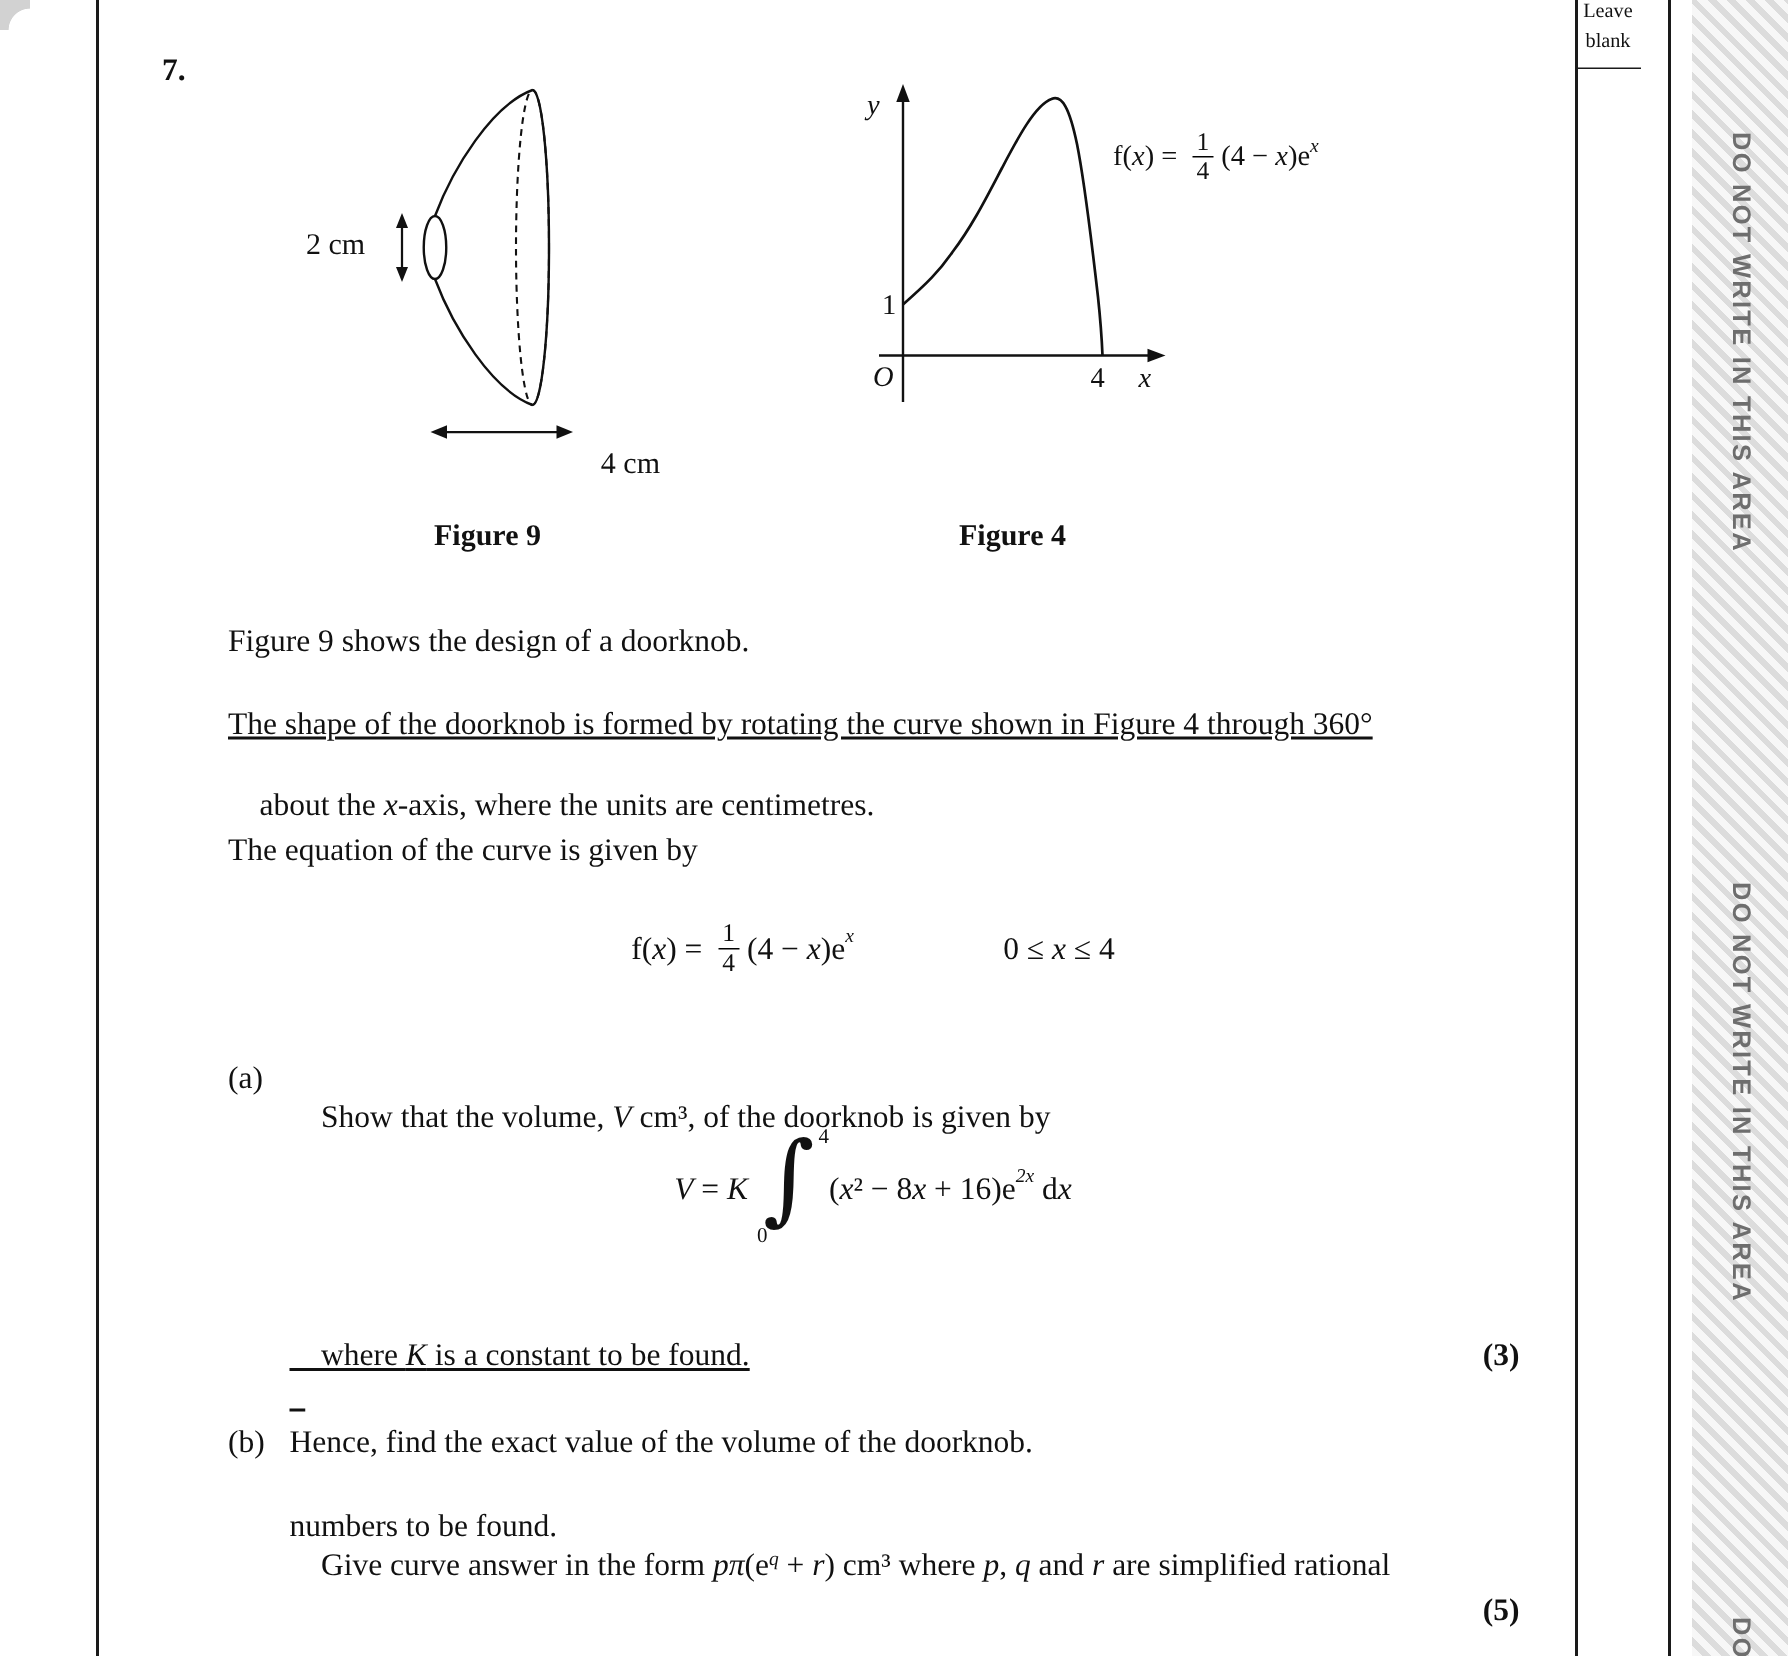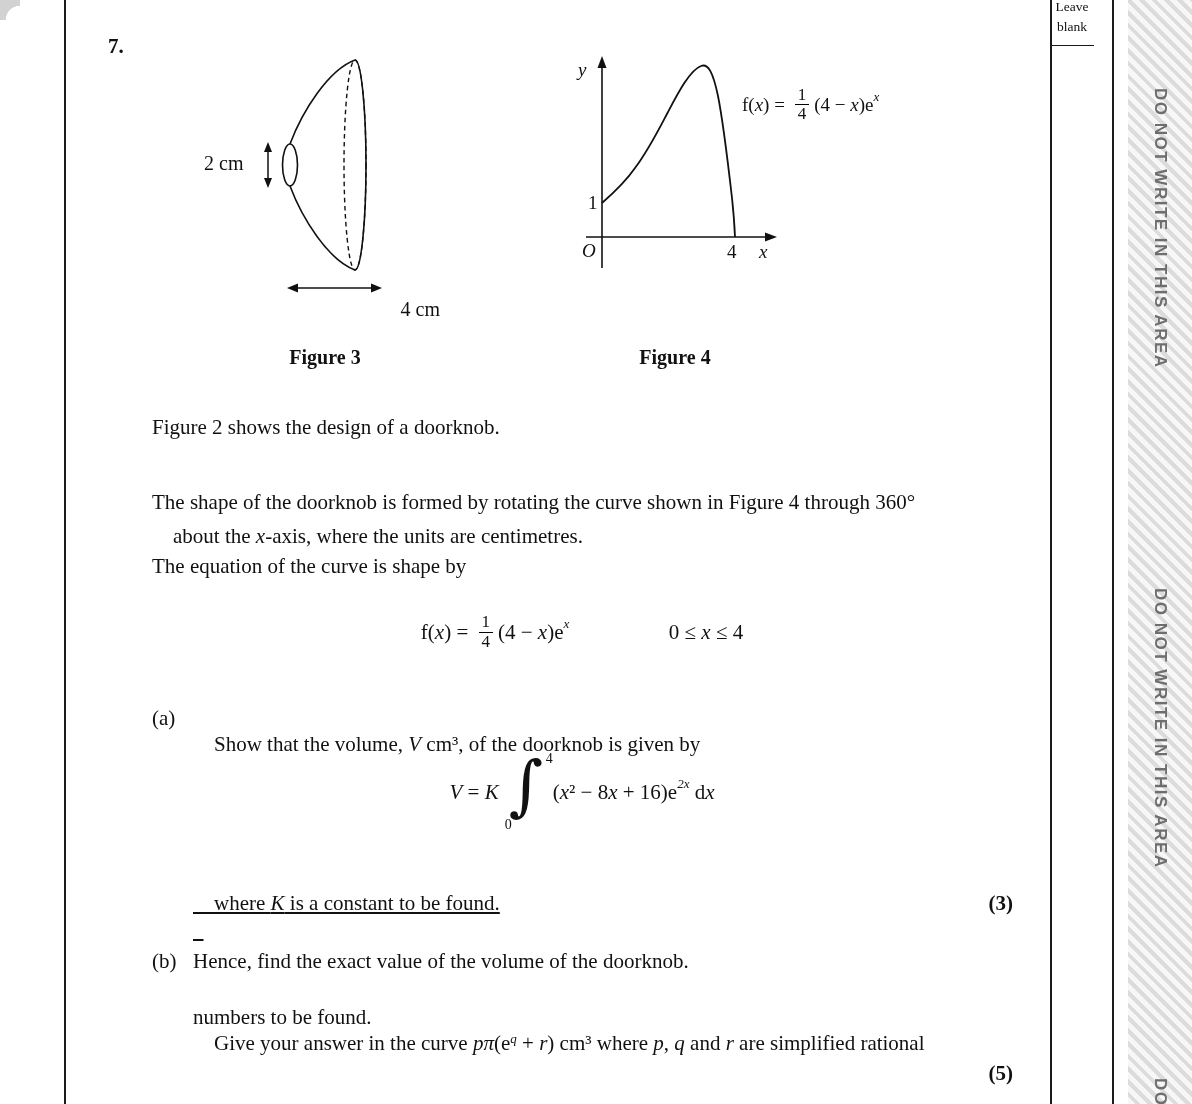--- a/index.html
+++ b/index.html
@@ -85,47 +85,47 @@
     <ellipse class="sline" cx="40" cy="115" rx="7.5" ry="21"></ellipse>
     <line x1="18" y1="100" x2="18" y2="130" stroke="#111" stroke-width="1.5"></line>
     <polygon points="18,92 14,102 22,102" fill="#111"></polygon>
     <polygon points="18,138 14,128 22,128" fill="#111"></polygon>
     <line x1="45" y1="238" x2="124" y2="238" stroke="#111" stroke-width="1.5"></line>
     <polygon points="37,238 48,233.5 48,242.5" fill="#111"></polygon>
     <polygon points="132,238 121,233.5 121,242.5" fill="#111"></polygon>
   </svg>
   <div class="fig-label" style="left:204px;top:152px;">2 cm</div>
   <div class="fig-label" style="left:250px;top:298px;width:190px;text-align:right;">4 cm</div>
-  <div class="caption" style="left:230px;top:346px;width:190px;">Figure 3</div>
+  <div class="caption" style="left:230px;top:346px;width:190px;">Figure 9</div>
 
   <svg class="abs" style="left:570px;top:55px;" width="230" height="230" viewBox="0 0 230 230">
     <line x1="32" y1="8" x2="32" y2="213" stroke="#111" stroke-width="1.6"></line>
     <polygon points="32,1 27.5,13 36.5,13" fill="#111"></polygon>
     <line x1="16" y1="182" x2="200" y2="182" stroke="#111" stroke-width="1.6"></line>
     <polygon points="207,182 195,177.5 195,186.5" fill="#111"></polygon>
     <path class="sline" style="stroke-width:1.8" d="M32,148 C48,134 56,126 65,113 C78,96 88,76 98,57 C108,38 120,15 131,11 C138,8 143,17 148,41 C153,66 158,108 162,143 C163.5,157 164.5,170 165,182"></path>
     <text x="8" y="21" class="it">y</text>
     <text x="12" y="202" class="it">O</text>
     <text x="18" y="154">1</text>
     <text x="157" y="203">4</text>
     <text x="189" y="203" class="it">x</text>
   </svg>
   <div class="fx-label" style="left:742px;top:86px;">
     <span>f(</span><span class="it">x</span><span>) = </span><span class="frac"><span class="num">1</span><span class="den">4</span></span><span>(4 − </span><span class="it">x</span><span>)e</span><span class="sup it">x</span>
   </div>
   <div class="caption" style="left:580px;top:346px;width:190px;">Figure 4</div>
 
-  <div class="line" style="left:152px;top:414px;">Figure 2 shows the design of a doorknob.</div>
+  <div class="line" style="left:152px;top:414px;">Figure 9 shows the design of a doorknob.</div>
 
-  <div class="line" style="left:152px;top:489px;">The shape of the doorknob is formed by rotating the curve shown in Figure 4 through 360°</div>
+  <div class="line" style="left:152px;top:469px;text-decoration:underline;">The shape of the doorknob is formed by rotating the curve shown in Figure 4 through 360°</div>
   <div class="line" style="left:152px;top:497px;">
     <span>about the </span><span class="it">x</span><span>-axis, where the units are centimetres.</span>
   </div>
 
-  <div class="line" style="left:152px;top:553px;">The equation of the curve is shape by</div>
+  <div class="line" style="left:152px;top:553px;">The equation of the curve is given by</div>
 
   <div class="eqrow" style="top:605px;height:54px;">
     <span class="eqpart">
       <span>f(</span><span class="it">x</span><span>) = </span><span class="frac"><span class="num">1</span><span class="den">4</span></span><span>(4 − </span><span class="it">x</span><span>)e</span><span class="sup it">x</span>
     </span>
     <span class="eqdomain">
       <span>0 ≤ </span><span class="it">x</span><span> ≤ 4</span>
     </span>
   </div>
 
@@ -143,19 +143,19 @@
   <div class="line" style="left:193px;top:864px;text-decoration:underline;">
     <span>where </span><span class="it">K</span><span> is a constant to be found.</span>
   </div>
 
   <div class="line b" style="left:152px;top:890px;width:861px;text-align:right;">(3)</div>
 
   <div class="line" style="left:152px;top:948px;">(b)</div>
   <div class="line" style="left:193px;top:948px;">Hence, find the exact value of the volume of the doorknob.</div>
 
   <div class="line" style="left:193px;top:1004px;">
-    <span>Give your answer in the curve </span><span class="it">p</span><span class="it">π</span><span>(e</span><span class="supq it">q</span><span> + </span><span class="it">r</span><span>) cm³</span><span> where </span><span class="it">p</span><span>, </span><span class="it">q</span><span> and </span><span class="it">r</span><span> are simplified rational</span>
+    <span>Give curve answer in the form </span><span class="it">p</span><span class="it">π</span><span>(e</span><span class="supq it">q</span><span> + </span><span class="it">r</span><span>) cm³</span><span> where </span><span class="it">p</span><span>, </span><span class="it">q</span><span> and </span><span class="it">r</span><span> are simplified rational</span>
   </div>
   <div class="line" style="left:193px;top:1004px;">numbers to be found.</div>
 
   <div class="line b" style="left:152px;top:1060px;width:861px;text-align:right;">(5)</div>
 
 </div>
 
 </body></html>

